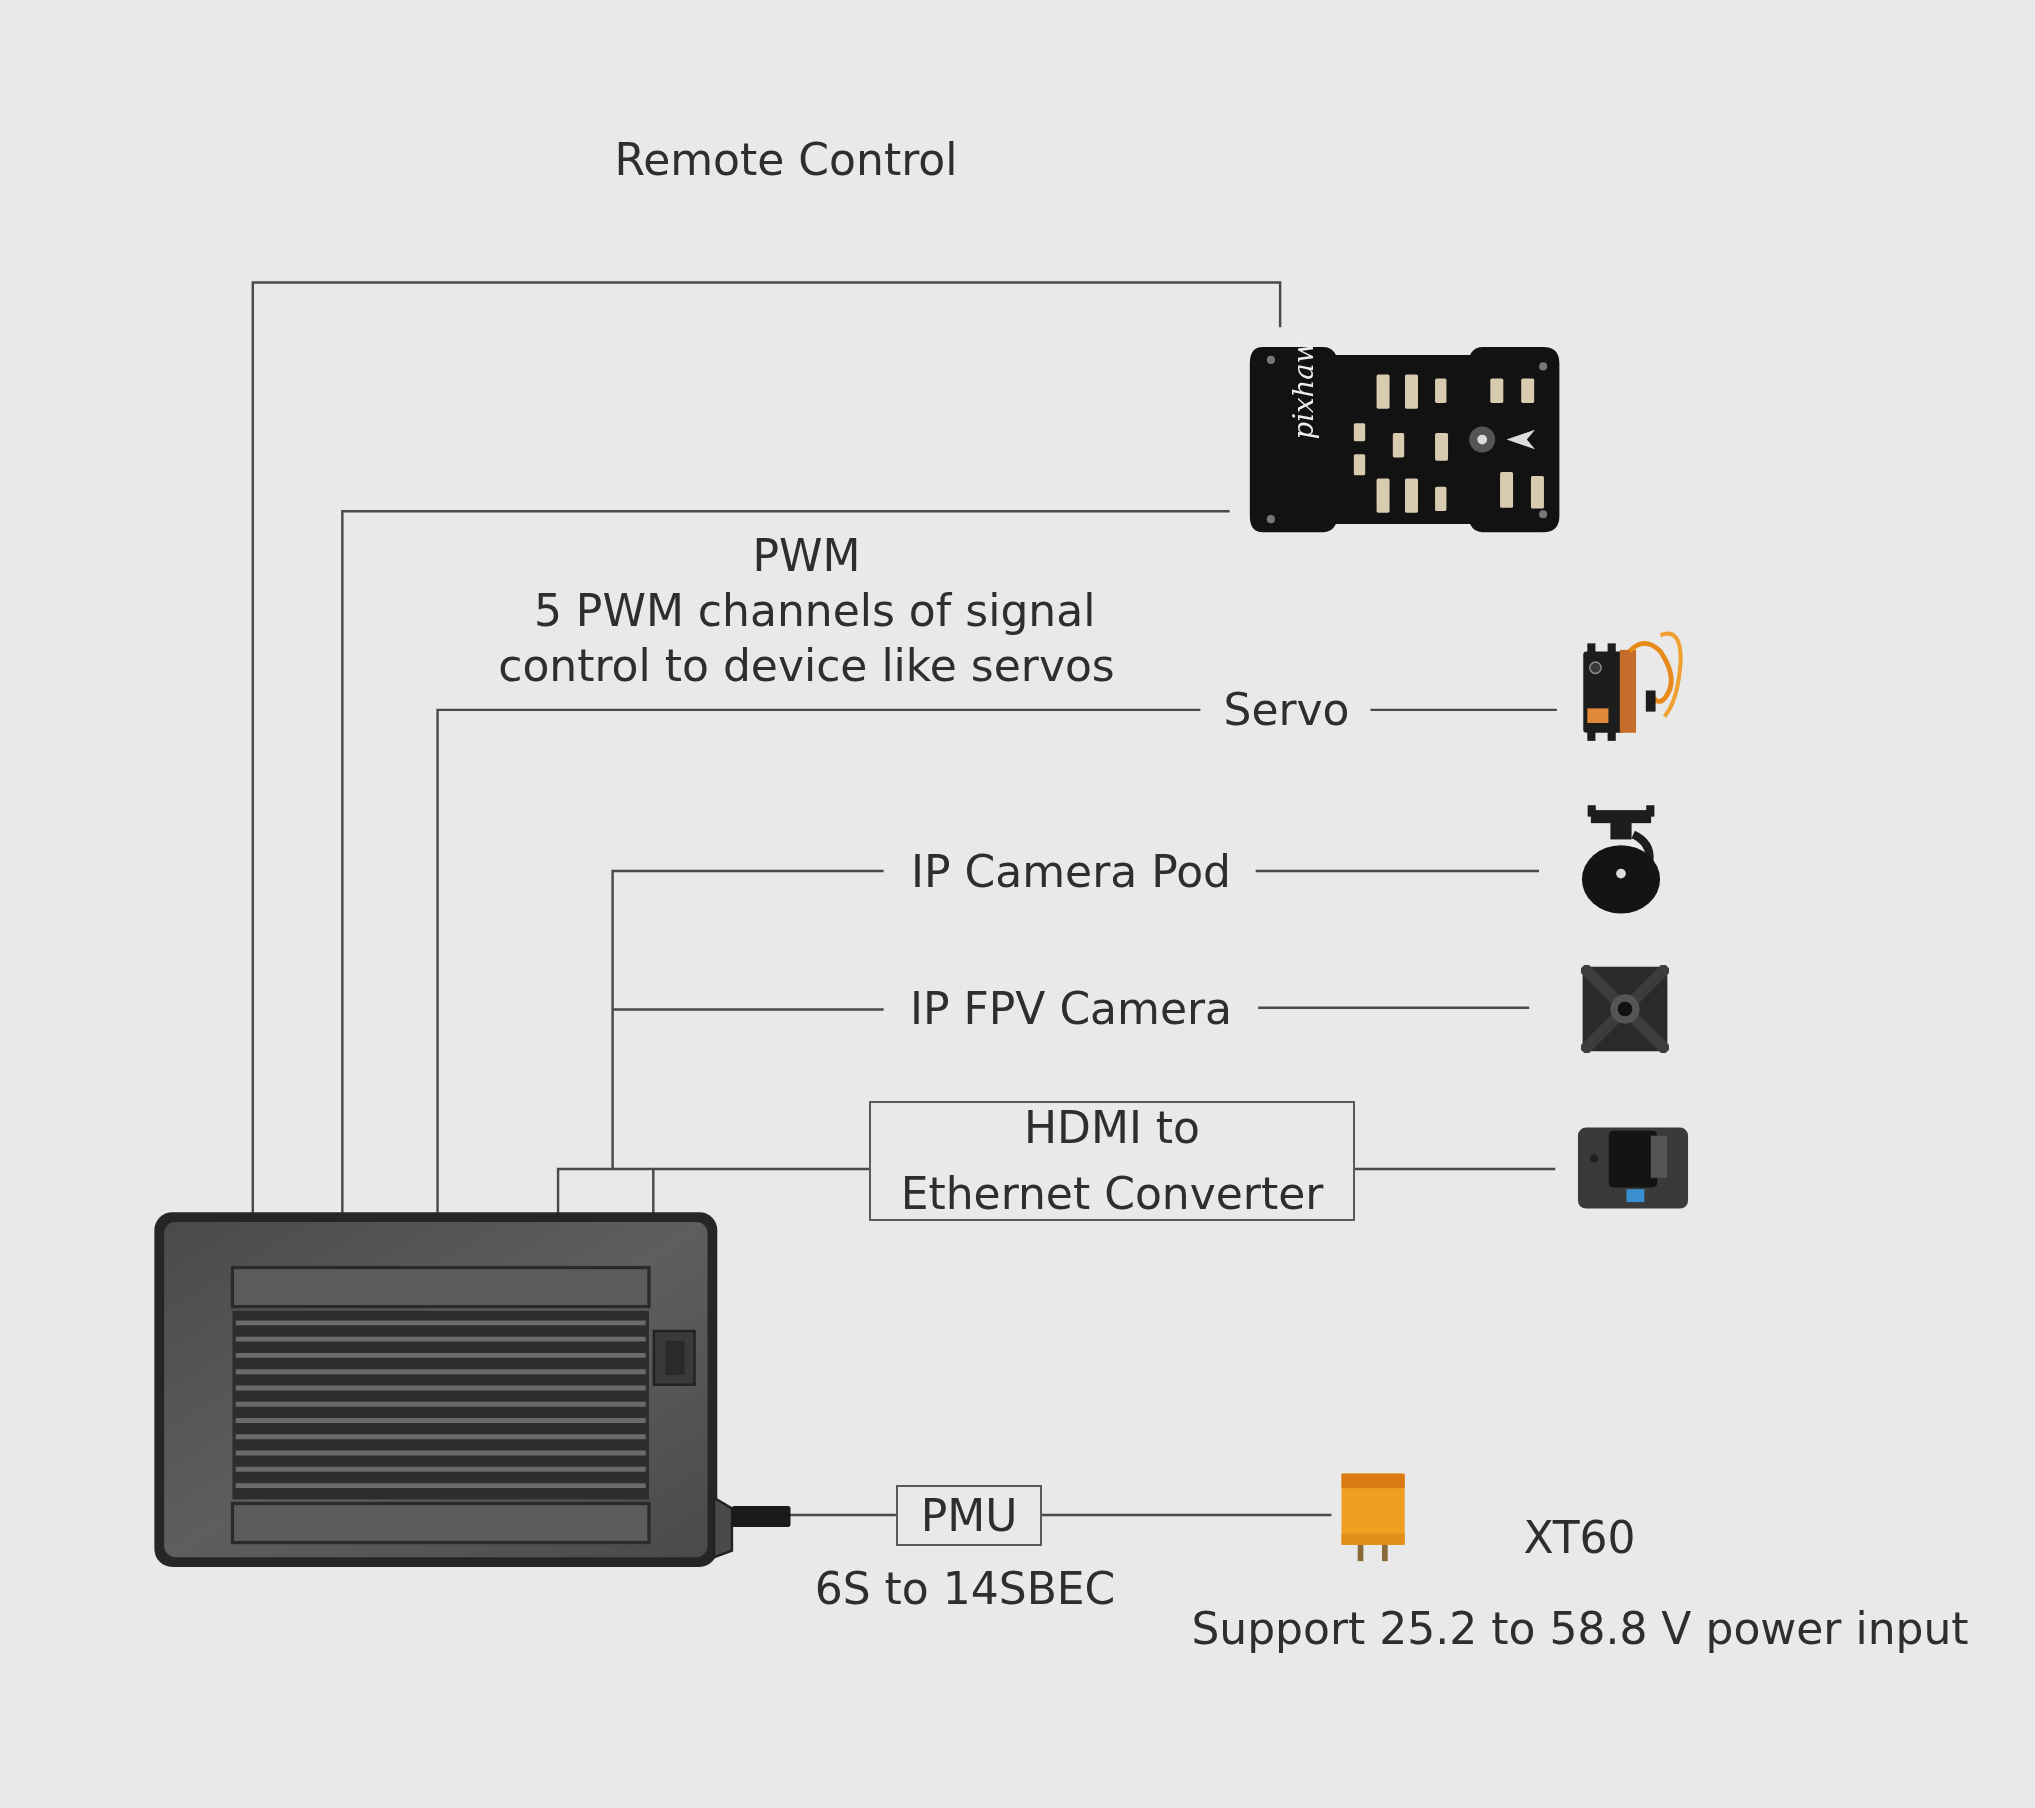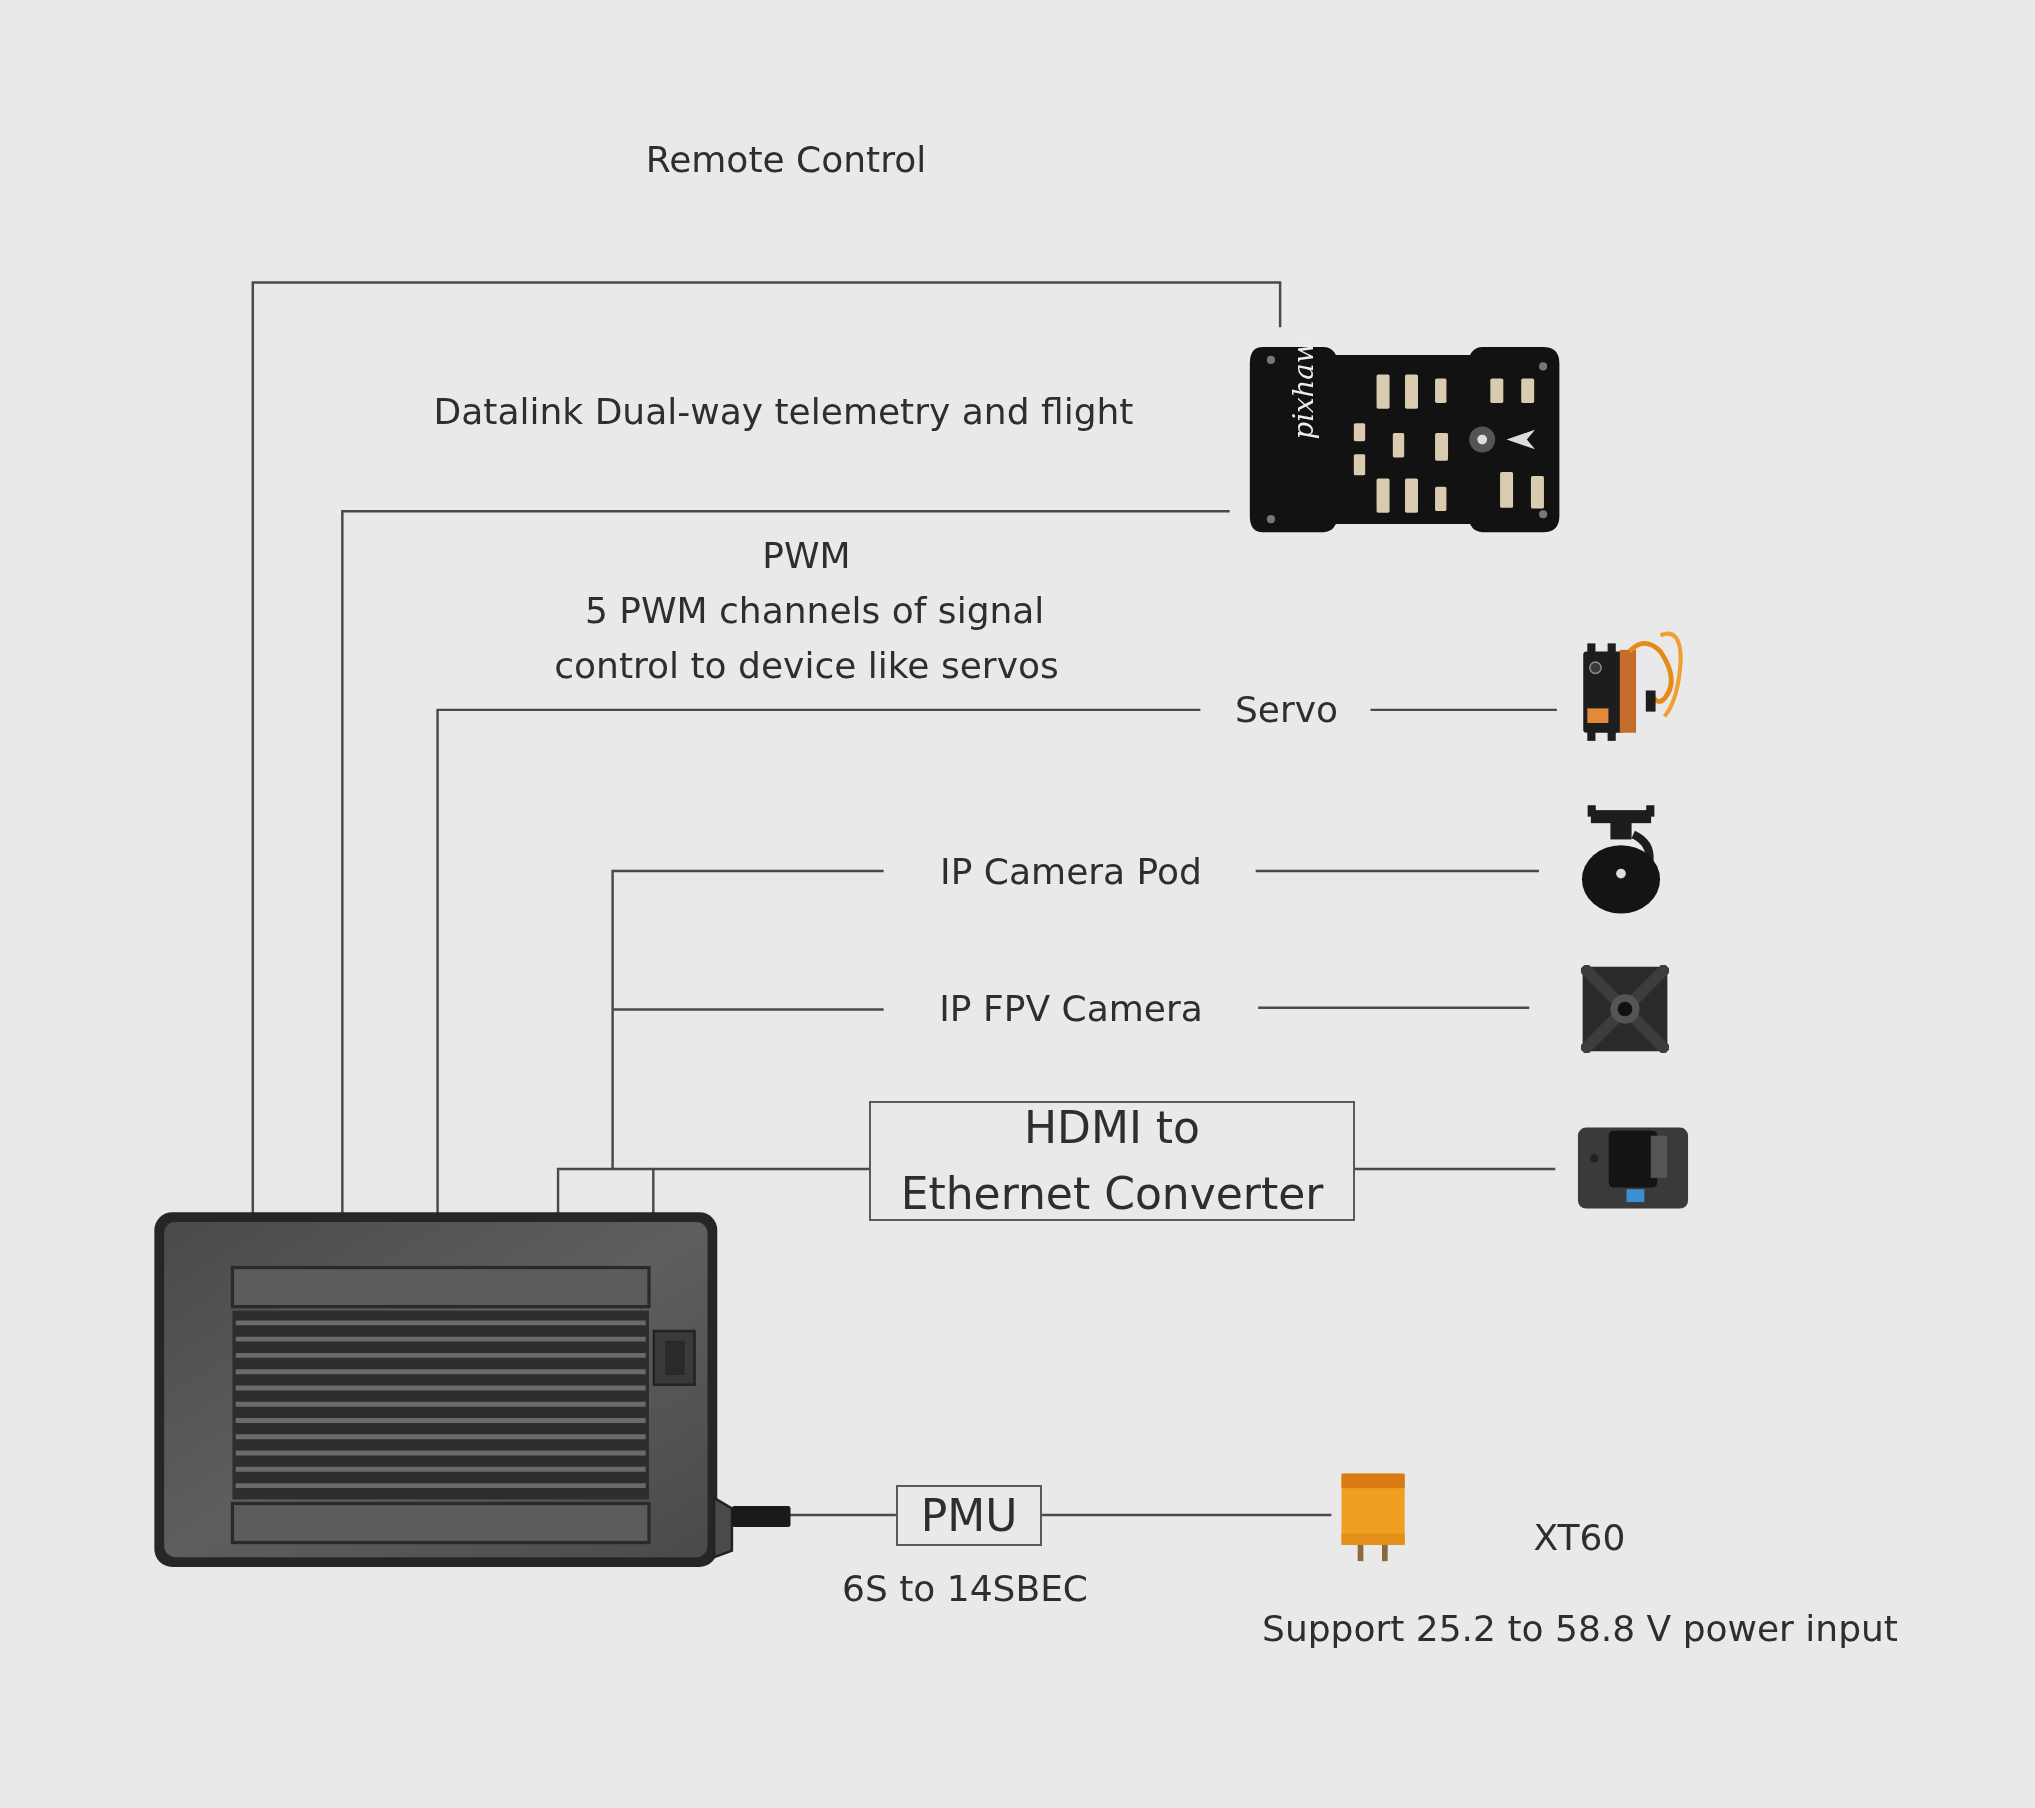--- a/index.html
+++ b/index.html
@@ -6,21 +6,21 @@
     body {
       width: 2036px; height: 1808px;
       background: #e9e9e9;
       position: relative; overflow: hidden;
       font-family: "DejaVu Sans", sans-serif;
       color: #2e2e2e;
     }
     svg.wires { position: absolute; left: 0; top: 0; width: 2036px; height: 1808px; }
     .wire { stroke: #4a4a4a; stroke-width: 3; fill: none; }
     .label {
-      position: absolute; font-size: 36px; line-height: 55px;
+      position: absolute; font-size: 44px; line-height: 55px;
       text-align: center; white-space: nowrap; color: #2e2e2e;
     }
     .label div { display: block; }
     .boxed {
       position: absolute; border: 2.4px solid #5a5a5a;
       display: flex; flex-direction: column; align-items: center; justify-content: center;
       font-size: 44px; line-height: 54px; color: #2e2e2e; background: #e9e9e9; gap: 12px;
     }
     .dev { position: absolute; }
   </style>
@@ -47,21 +47,20 @@
 
   <line class="wire" x1="968" y1="1861" x2="1100" y2="1861"></line>
   <line class="wire" x1="1278" y1="1861" x2="1635" y2="1861"></line>
 </svg>
 
 <div class="label" style="left:570px; top:132px; width:432px;">
   <div>Remote Control</div>
 </div>
 
 <div class="label" style="left:342px; top:384px; width:883px;">
-  <div>Datalink Dual-way telemetry and flight</div>
 </div>
 
 <div class="label" style="left:489px; top:528px; width:635px;">
   <div>PWM</div>
   <div style="padding-left:16.3px;">5 PWM channels of signal</div>
   <div>control to device like servos</div>
 </div>
 
 <div class="label" style="left:1205px; top:682px; width:163px;">Servo</div>
 

